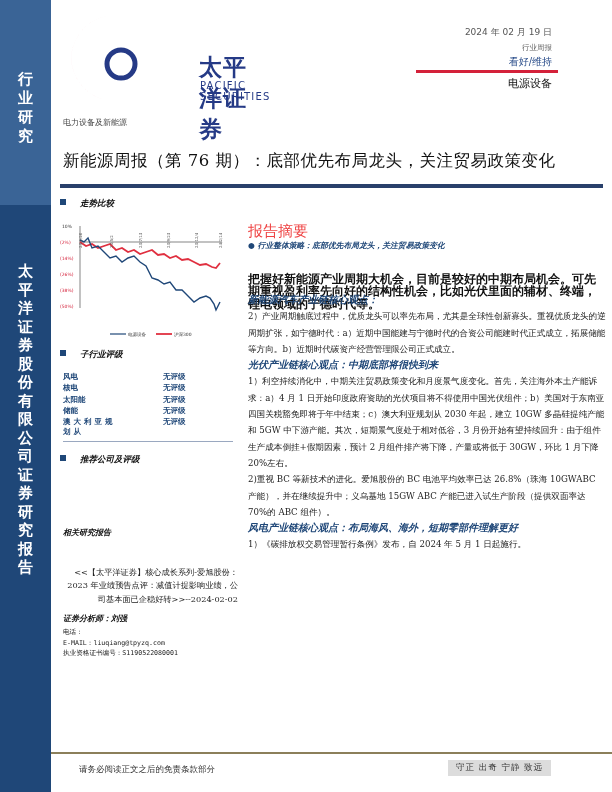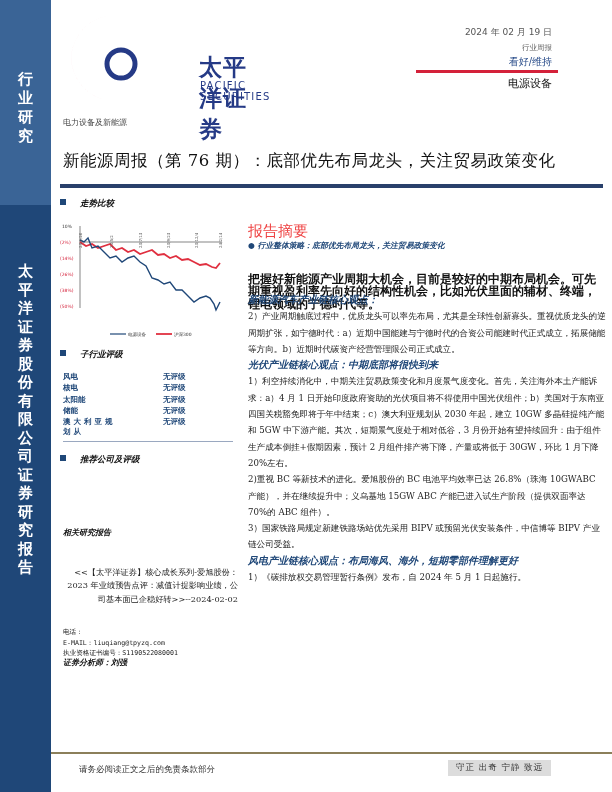--- a/index.html
+++ b/index.html
@@ -24,21 +24,21 @@
   .title-bar { position:absolute; left:60px; top:184px; width:543px; height:4px; background:#29406b; }
   .sec-head { position:absolute; left:60px; font-size:8.5px; font-weight:bold; font-style:italic; color:#111; }
   .sec-head .sq { display:inline-block; width:6px; height:6px; background:#1f4778; margin-right:14px; vertical-align:1px; }
   .chart { position:absolute; left:60px; top:222px; width:178px; height:118px; }
   .subind { position:absolute; left:63px; top:372px; width:160px; font-size:7.5px; font-weight:bold; color:#1f4778; }
   .subind .row { display:flex; height:11.3px; }
   .subind .k { width:100px; }
   .subind-line { position:absolute; left:63px; top:441px; width:170px; height:1px; background:#9aa8c0; }
   .related-h { position:absolute; left:63px; top:527px; font-size:8px; font-weight:bold; font-style:italic; }
   .related-t { position:absolute; left:63px; top:566px; width:175px; font-size:8.2px; line-height:13.3px; color:#222;text-align:right; }
-  .analyst-h { position:absolute; left:63px; top:613px; font-size:8px; font-weight:bold; font-style:italic;margin-top:44px; }
+  .analyst-h { position:absolute; left:63px; top:613px; font-size:8px; font-weight:bold; font-style:italic; }
   .analyst { position:absolute; left:63px; top:627px; font-size:6.6px; line-height:10.5px; color:#222; font-family:"DejaVu Sans Mono", monospace; }
   .summary-h { position:absolute; left:248px; top:222px; font-size:15px; color:#ef4444; }
   .strategy { position:absolute; left:248px; top:240px; font-size:7.8px; font-weight:bold; font-style:italic; color:#1f4778; }
   .bold-para { position:absolute; left:248px; top:257px; width:355px; font-size:12px; line-height:12.3px; font-weight:bold; color:#111;margin-top:16px; }
   .body { position:absolute; left:248px; width:358px; font-size:8.6px; line-height:16.3px; color:#222; }
   .blue-h { color:#1f4778; font-weight:bold; font-style:italic; font-size:10px; }
   .footer-line { position:absolute; left:51px; top:752px; width:561px; height:2px; background:#8b7f5a; }
   .footer-l { position:absolute; left:63px; top:764px; font-size:8.5px; color:#333;margin-left:16px; }
   .footer-r { position:absolute; left:448px; top:760px; padding:2px 8px; background:#dcdcdc; font-size:8.5px; color:#333; letter-spacing:1px; }
 </style>
@@ -166,20 +166,19 @@
 <div class="summary-h">报告摘要</div>
 <div class="strategy">● 行业整体策略：底部优先布局龙头，关注贸易政策变化</div>
 <div class="bold-para">把握好新能源产业周期大机会，目前是较好的中期布局机会。可先期重视盈利率先向好的结构性机会，比如光伏里面的辅材、终端，锂电领域的宁德时代等。</div>
 
 <div class="body" style="top:292px">
   <div class="blue-h">新能源汽车产业链核心观点：</div>
   <div>2）产业周期触底过程中，优质龙头可以率先布局，尤其是全球性创新寡头。重视优质龙头的逆周期扩张，如宁德时代：a）近期中国能建与宁德时代的合资公司能建时代正式成立，拓展储能等方向。b）近期时代碳资产经营管理限公司正式成立。</div>
   <div class="blue-h">光伏产业链核心观点：中期底部将很快到来</div>
   <div>1）利空持续消化中，中期关注贸易政策变化和月度景气度变化。首先，关注海外本土产能诉求：a）4 月 1 日开始印度政府资助的光伏项目将不得使用中国光伏组件；b）美国对于东南亚四国关税豁免即将于年中结束；c）澳大利亚规划从 2030 年起，建立 10GW 多晶硅提纯产能和 5GW 中下游产能。其次，短期景气度处于相对低谷，3 月份开始有望持续回升：由于组件生产成本倒挂+假期因素，预计 2 月组件排产将下降，产量或将低于 30GW，环比 1 月下降 20%左右。</div>
   <div>2)重视 BC 等新技术的进化。爱旭股份的 BC 电池平均效率已达 26.8%（珠海 10GWABC 产能），并在继续提升中；义乌基地 15GW ABC 产能已进入试生产阶段（提供双面率达 70%的 ABC 组件）。</div>
-  <div>3）国家铁路局规定新建铁路场站优先采用 BIPV 或预留光伏安装条件，中信博等 BIPV 产业链公司受益。</div>
   <div class="blue-h">风电产业链核心观点：布局海风、海外，短期零部件理解更好</div>
   <div>1）《碳排放权交易管理暂行条例》发布，自 2024 年 5 月 1 日起施行。</div>
 </div>
 
 <div class="footer-line"></div>
 <div class="footer-l">请务必阅读正文之后的免责条款部分</div>
 <div class="footer-r">守正 出奇 宁静 致远</div>
 
 </body></html>

